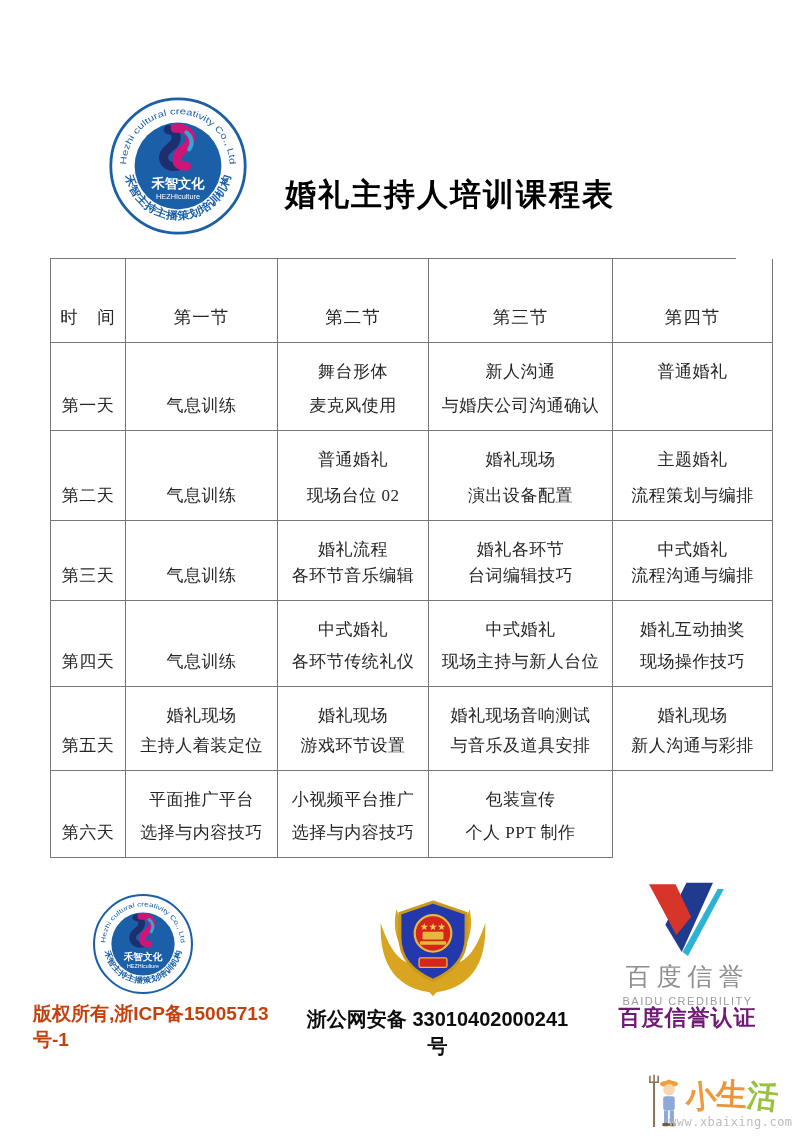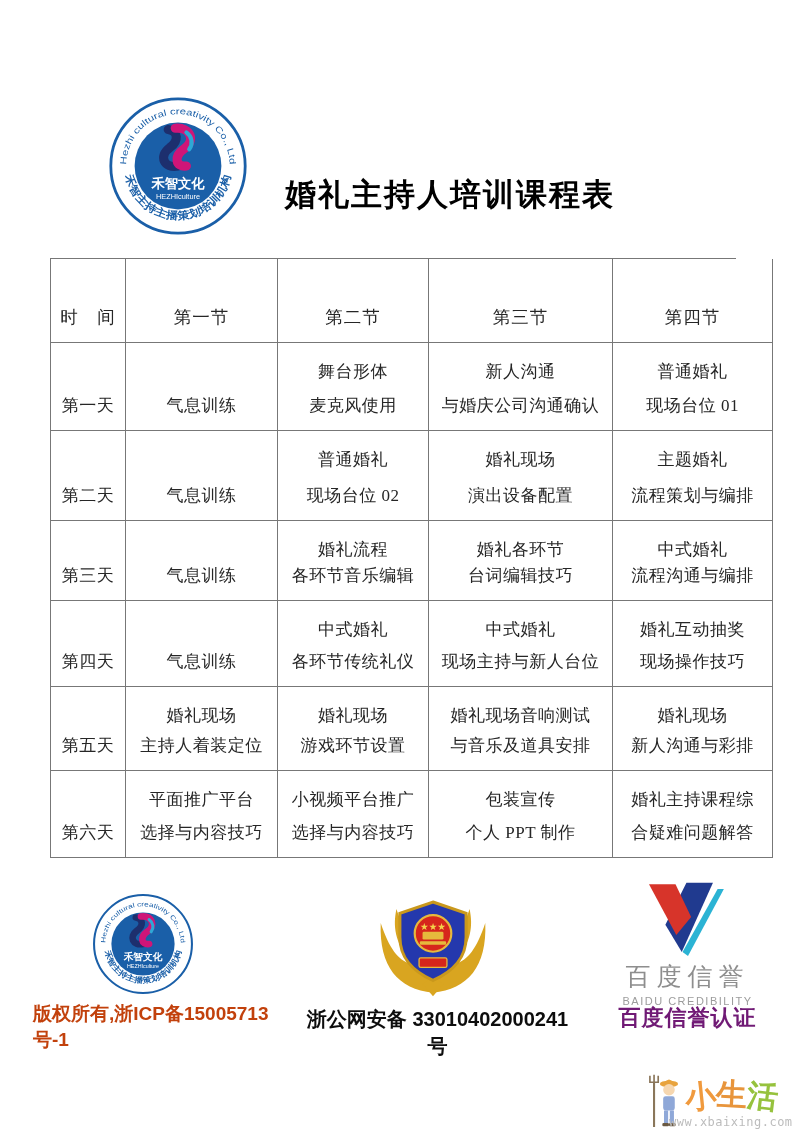--- a/index.html
+++ b/index.html
@@ -113,21 +113,20 @@
       <div class="ct-cell">
         <span class="l1">舞台形体</span>
         <span class="l2">麦克风使用</span>
       </div>
       <div class="ct-cell">
         <span class="l1">新人沟通</span>
         <span class="l2">与婚庆公司沟通确认</span>
       </div>
       <div class="ct-cell">
         <span class="l1">普通婚礼</span>
-        <span class="l2">现场台位 01</span>
       </div>
       <div class="ct-cell">
         <span class="l2">第二天</span>
       </div>
       <div class="ct-cell">
         <span class="l2">气息训练</span>
       </div>
       <div class="ct-cell">
         <span class="l1">普通婚礼</span>
         <span class="l2">现场台位 02</span>
@@ -202,24 +201,20 @@
         <span class="l1">平面推广平台</span>
         <span class="l2">选择与内容技巧</span>
       </div>
       <div class="ct-cell">
         <span class="l1">小视频平台推广</span>
         <span class="l2">选择与内容技巧</span>
       </div>
       <div class="ct-cell">
         <span class="l1">包装宣传</span>
         <span class="l2">个人 PPT 制作</span>
-      </div>
-      <div class="ct-cell">
-        <span class="l1">婚礼主持课程综</span>
-        <span class="l2">合疑难问题解答</span>
       </div>
     </div>
 
   <svg class="brand-logo logo-foot" viewBox="0 0 200 200">
     <circle cx="100" cy="100" r="96" fill="#ffffff" stroke="#1a5fa8" stroke-width="4"></circle>
     <defs>
       <path id="arcTop2" d="M 26,100 A 74,74 0 0 1 174,100"></path>
       <path id="arcBot2" d="M 24,100 A 76,76 0 0 0 176,100"></path>
     </defs>
     <text font-family="Liberation Sans, sans-serif" font-size="12.5" fill="#1a5fa8">

